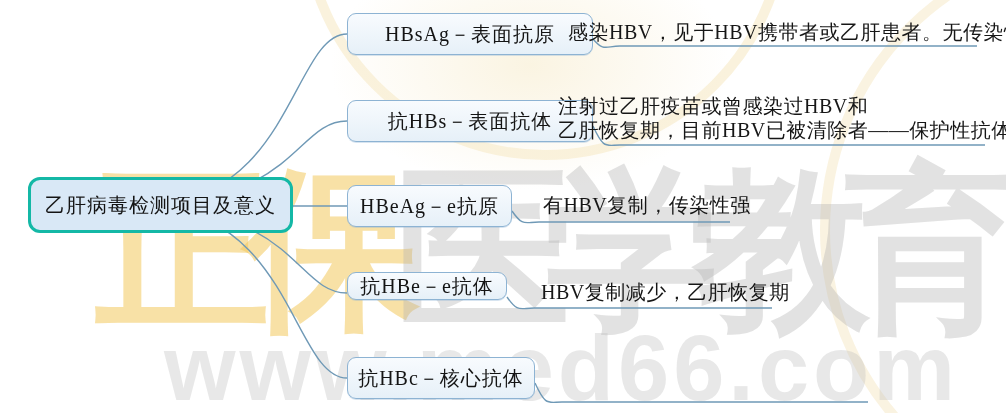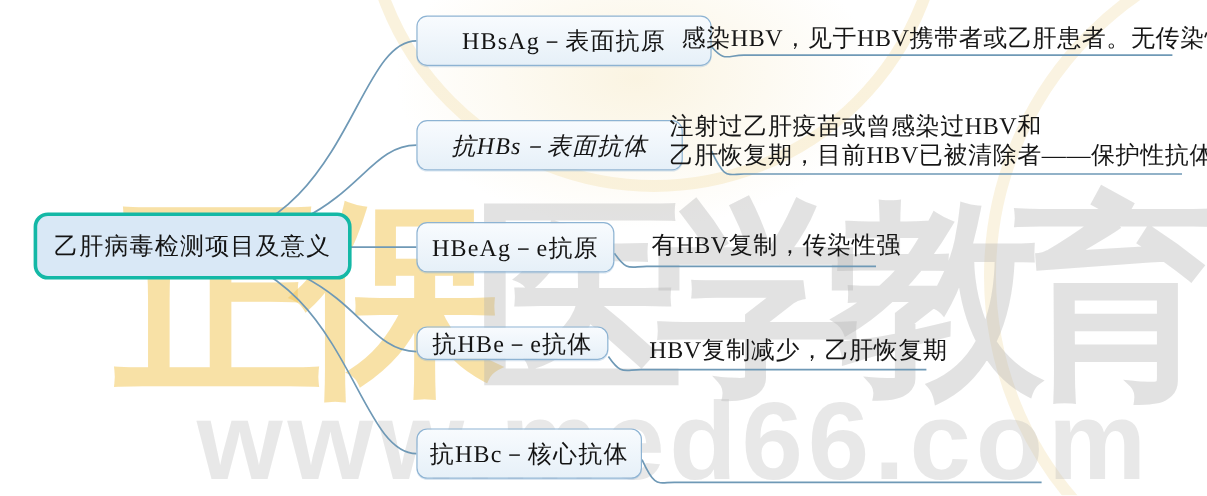--- a/index.html
+++ b/index.html
@@ -37,21 +37,21 @@
     border:3px solid #14b8a6;border-radius:12px;background:#d9e8f6;
     font-size:20px;letter-spacing:1px;
   }
   .branch{
     border:1.5px solid #8db3d3;border-radius:9px;
     background:linear-gradient(180deg,#f8fbfe 0%,#e6f0f8 100%);
     font-size:20px;letter-spacing:1px;
     box-shadow:0 1px 0 rgba(141,179,211,0.35);
   }
   .b1{left:347px;top:13px;width:246px;height:42px;}
-  .b2{left:347px;top:100px;width:222px;height:42px;font-style:italic;}
+  .b2{left:347px;top:100px;width:246px;height:42px;}
   .b3{left:347px;top:185px;width:165px;height:42px;}
   .b4{left:347px;top:272px;width:160px;height:28px;}
   .b5{left:347px;top:357px;width:188px;height:42px;align-items:center;}
   
   .note{position:absolute;font-size:20px;line-height:24px;color:#161616;white-space:nowrap;letter-spacing:0.5px;}
   .n1{left:568px;top:20px;}
   .n2{left:558px;top:94px;}
   .n3{left:543px;top:193px;}
   .n4{left:541px;top:280px;}
   .n5{left:560px;top:353px;}

